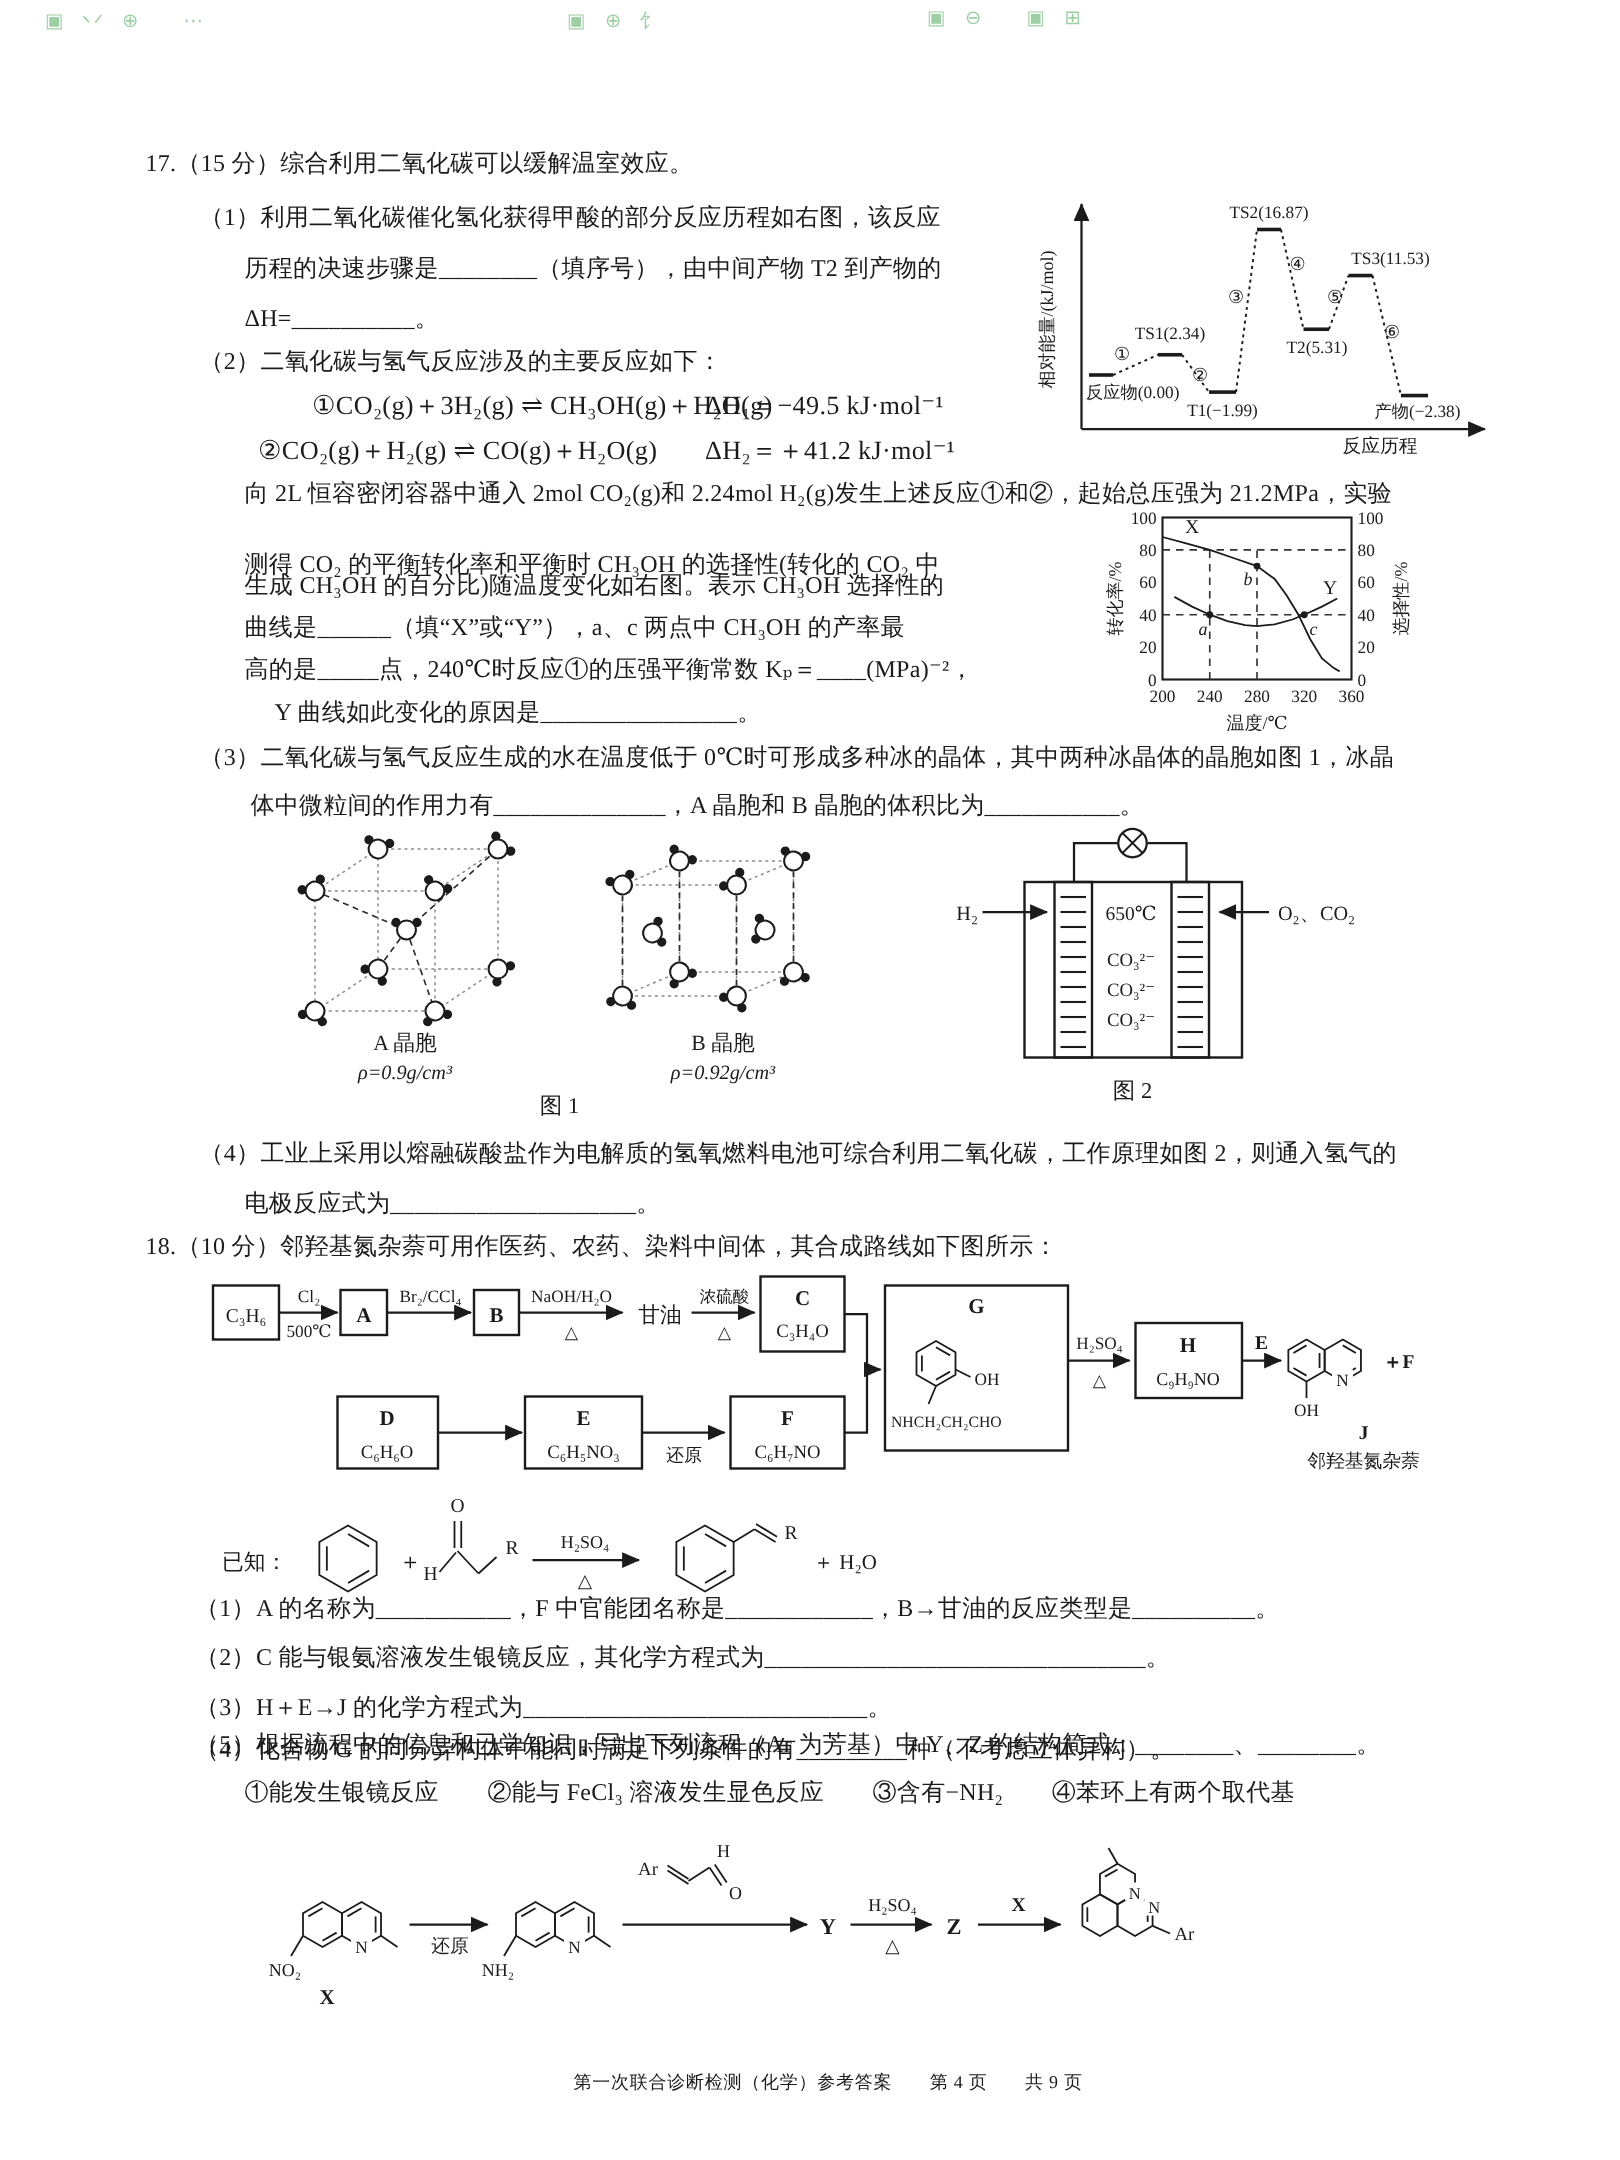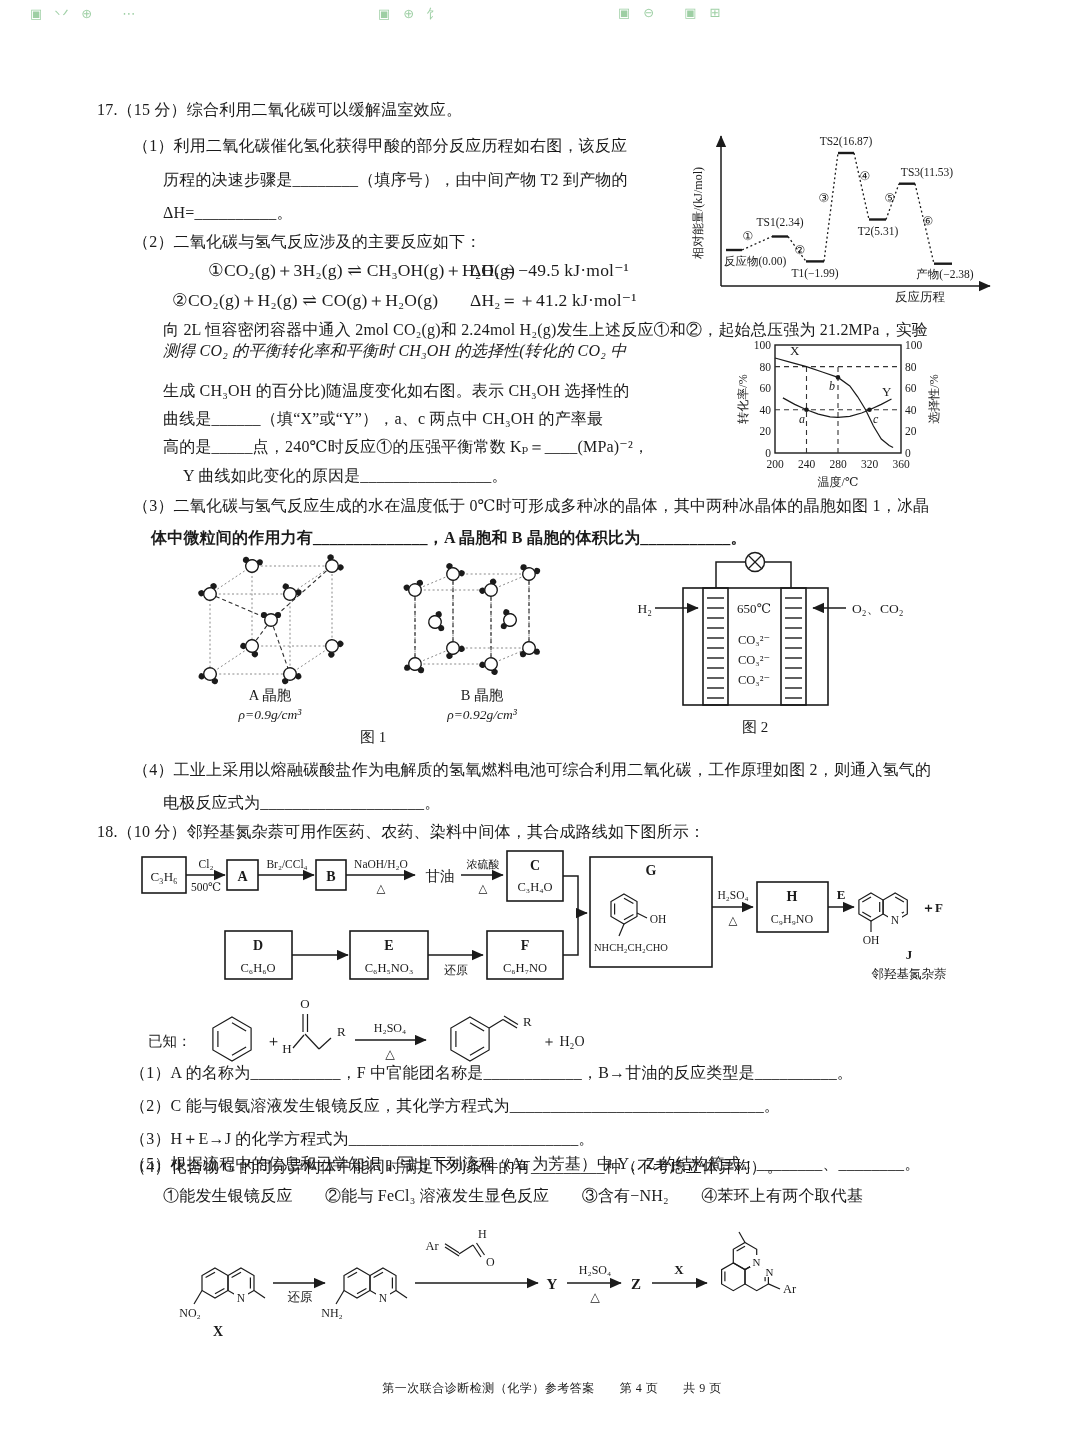--- a/index.html
+++ b/index.html
@@ -35,27 +35,27 @@
   <div class="t" style="left:97px;top:100px;">17.（15 分）综合利用二氧化碳可以缓解温室效应。</div>
   <div class="t" style="left:133px;top:136px;">（1）利用二氧化碳催化氢化获得甲酸的部分反应历程如右图，该反应</div>
   <div class="t" style="left:163px;top:170px;">历程的决速步骤是________（填序号），由中间产物 T2 到产物的</div>
   <div class="t" style="left:163px;top:203px;">ΔH=__________。</div>
   <div class="t" style="left:133px;top:232px;">（2）二氧化碳与氢气反应涉及的主要反应如下：</div>
   <div class="t eq" style="left:172px;top:260px;margin-left:36px;">①CO₂(g)＋3H₂(g) ⇌ CH₃OH(g)＋H₂O(g)</div>
   <div class="t eq" style="left:470px;top:260px;">ΔH₁＝−49.5 kJ·mol⁻¹</div>
   <div class="t eq" style="left:172px;top:290px;">②CO₂(g)＋H₂(g) ⇌ CO(g)＋H₂O(g)</div>
   <div class="t eq" style="left:470px;top:290px;">ΔH₂＝＋41.2 kJ·mol⁻¹</div>
   <div class="t" style="left:163px;top:320px;">向 2L 恒容密闭容器中通入 2mol CO₂(g)和 2.24mol H₂(g)发生上述反应①和②，起始总压强为 21.2MPa，实验</div>
-  <div class="t" style="left:163px;top:341px;font-style:italic;">测得 CO₂ 的平衡转化率和平衡时 CH₃OH 的选择性(转化的 CO₂ 中</div>
+  <div class="t" style="left:163px;top:367px;">测得 CO₂ 的平衡转化率和平衡时 CH₃OH 的选择性(转化的 CO₂ 中</div>
   <div class="t" style="left:163px;top:381px;">生成 CH₃OH 的百分比)随温度变化如右图。表示 CH₃OH 选择性的</div>
   <div class="t" style="left:163px;top:409px;">曲线是______（填“X”或“Y”），a、c 两点中 CH₃OH 的产率最</div>
   <div class="t" style="left:163px;top:437px;">高的是_____点，240℃时反应①的压强平衡常数 Kₚ＝____(MPa)⁻²，</div>
   <div class="t" style="left:163px;top:466px;margin-left:20px;">Y 曲线如此变化的原因是________________。</div>
   <div class="t" style="left:133px;top:496px;">（3）二氧化碳与氢气反应生成的水在温度低于 0℃时可形成多种冰的晶体，其中两种冰晶体的晶胞如图 1，冰晶</div>
-  <div class="t" style="left:151px;top:528px;font-weight:bold;">体中微粒间的作用力有______________，A 晶胞和 B 晶胞的体积比为___________。</div>
+  <div class="t" style="left:167px;top:528px;">体中微粒间的作用力有______________，A 晶胞和 B 晶胞的体积比为___________。</div>
   <div class="t" style="left:133px;top:760px;">（4）工业上采用以熔融碳酸盐作为电解质的氢氧燃料电池可综合利用二氧化碳，工作原理如图 2，则通入氢气的</div>
   <div class="t" style="left:163px;top:793px;">电极反应式为____________________。</div>
 
   <svg style="left:688px;top:118px;" width="392" height="205" viewBox="0 0 392 205">
     <defs>
       <marker id="ah-e" markerWidth="9" markerHeight="8" refX="7.5" refY="3.5" orient="auto">
         <path d="M0,0 L8,3.5 L0,7 Z" fill="#1b1b1b"></path>
       </marker>
     </defs>
     <g>

